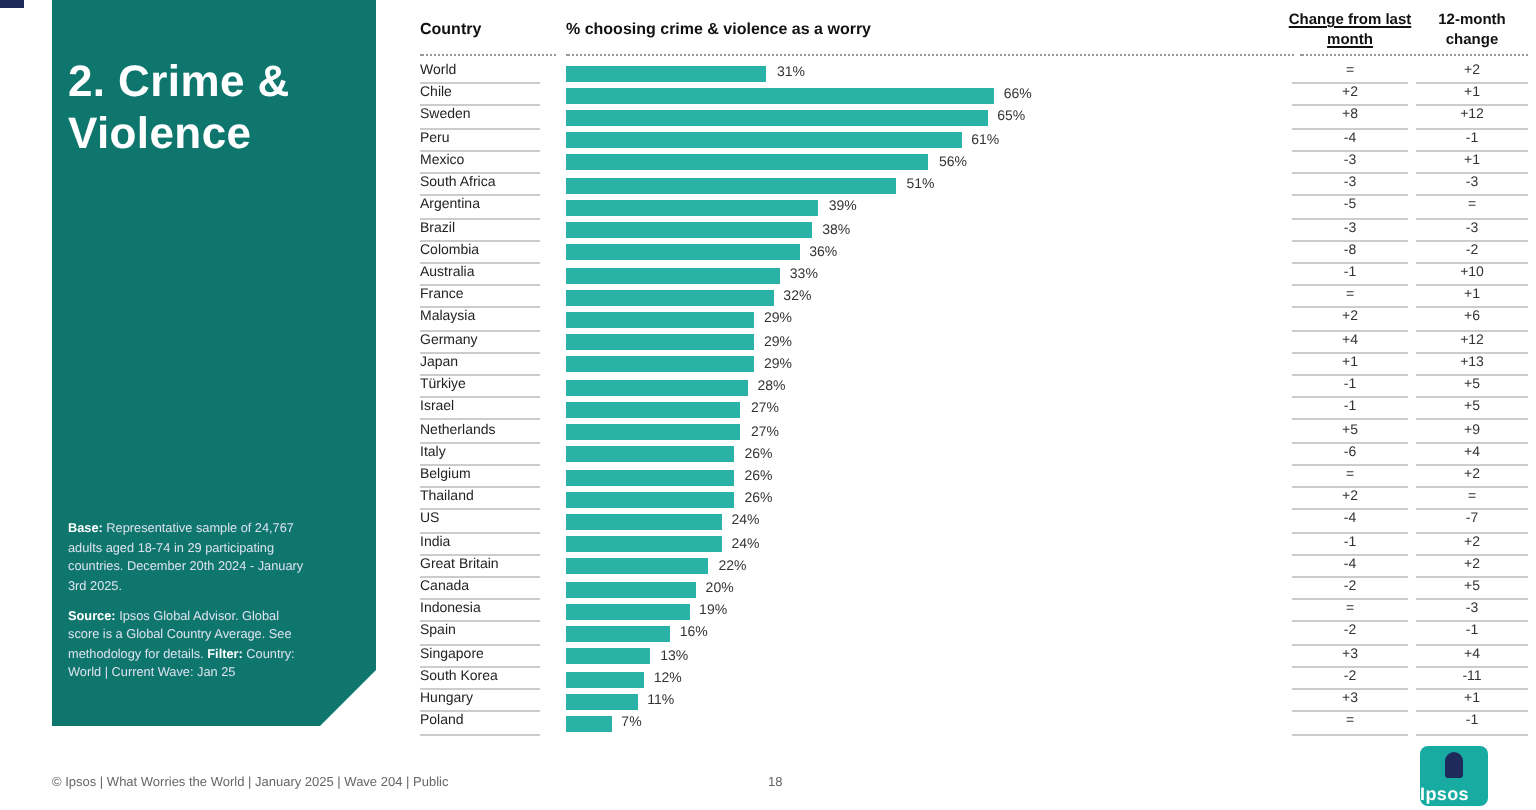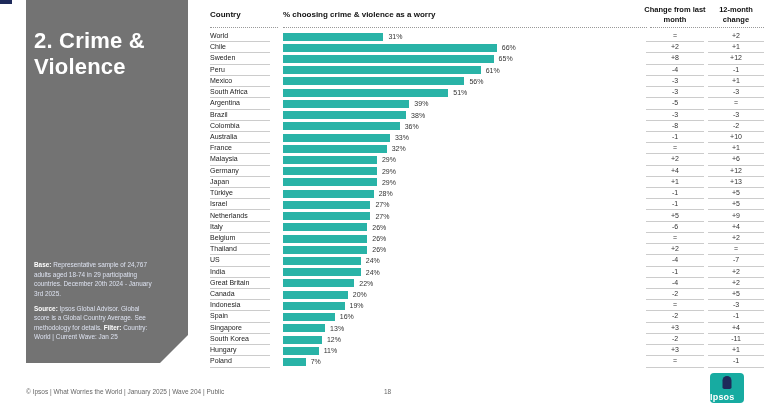--- a/index.html
+++ b/index.html
@@ -5,21 +5,21 @@
   html,body { margin:0; padding:0; }
   body {
     width:768px; height:405px; position:relative; overflow:hidden;
     background:#ffffff; font-family:"Liberation Sans", sans-serif;
   }
   .corner-mark { position:absolute; left:0; top:0; width:12px; height:4px; background:#1E2A5A; }
 
   
   .sidebar {
     position:absolute; left:26px; top:0; width:162px; height:363px;
-    background:#737373; color:#fff; box-sizing:border-box;
+    background:#0f766e; color:#fff; box-sizing:border-box;
     padding:28px 14px 0 8px;
     clip-path:polygon(0 0, 100% 0, 100% calc(100% - 28px), calc(100% - 28px) 100%, 0 100%);
   }
   .sidebar-title { font-size:22px; font-weight:bold; line-height:1.2; letter-spacing:.2px; }
   .sidebar-notes {
     position:absolute; left:8px; right:32px; bottom:16px;
     font-size:6.4px; line-height:1.5; color:#dde2f0;
   }
   .sidebar-notes p { margin:0 0 5px 0; }
   .sidebar-notes b { color:#ffffff; }
@@ -74,21 +74,21 @@
 <div class="sidebar">
   <div class="sidebar-title">2. Crime &amp; Violence</div>
   <div class="sidebar-notes">
     <p><b>Base:</b><span> Representative sample of 24,767 adults aged 18-74 in 29 participating countries. December 20th 2024 - January 3rd 2025.</span></p>
     <p><b>Source:</b><span> Ipsos Global Advisor. Global score is a Global Country Average. See methodology for details. </span><b>Filter:</b><span> Country: World | Current Wave: Jan 25</span></p>
   </div>
 </div>
 
 <div class="col-header" style="left:210px;">Country</div>
 <div class="col-header" style="left:283px;">% choosing crime &amp; violence as a worry</div>
-<div class="change-header" style="left:638px; width:74px;">Change from last month</div>
+<div class="change-header" style="left:638px; width:74px;text-decoration:underline;">Change from last month</div>
 <div class="change-header" style="left:706px; width:60px;text-align:center;">12-month change</div>
 <div class="dotted" style="left:210px; width:68px;"></div>
 <div class="dotted" style="left:283px; width:364px;"></div>
 <div class="dotted" style="left:650px; width:114px;"></div>
 
 <div class="rows">
     <div class="row">
       <div class="cell-country">World</div>
       <div class="bar" style="width: 100.44px; background: rgb(41, 179, 167);"></div>
       <div class="val" style="left: 388.44px;">31%</div>

